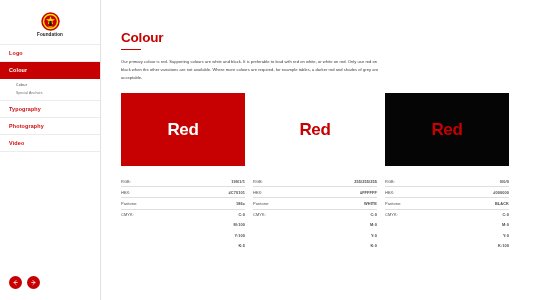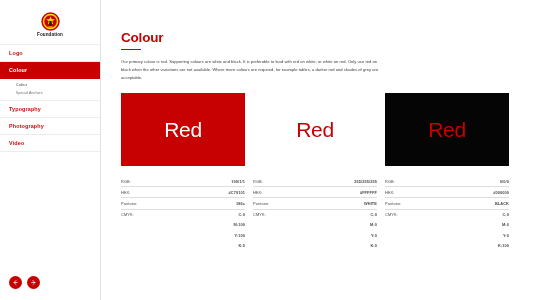--- a/index.html
+++ b/index.html
@@ -120,22 +120,22 @@
     margin-top:12px;
   }
   .swatch-col { width:124px; }
   .swatch {
     height:73px;
     display:flex;
     align-items:center;
     justify-content:center;
   }
   .swatch-word {
-    font-size:21px;
-    font-weight:normal;
+    font-size:17px;
+    font-weight:bold;
     letter-spacing:-.3px;
   }
 
   .spec-table {
     margin-top:10px;
     width:100%;
     border-collapse:collapse;
   }
   .spec-table tr { border-bottom:1px solid #dedede; }
   .spec-table tr.nb { border-bottom:none; }

